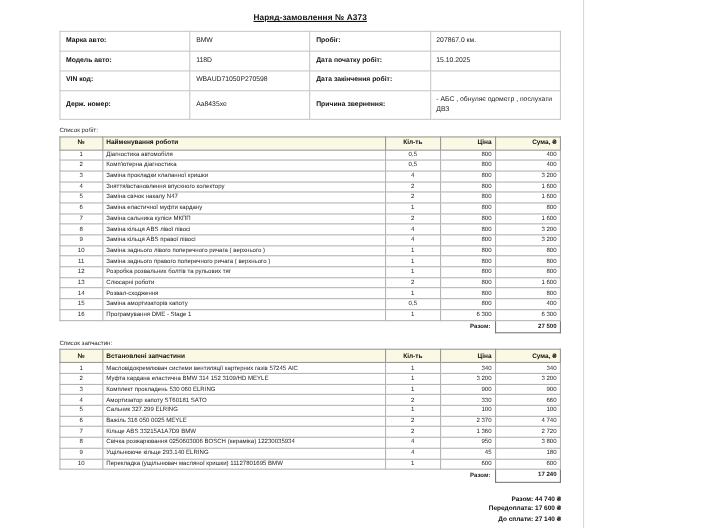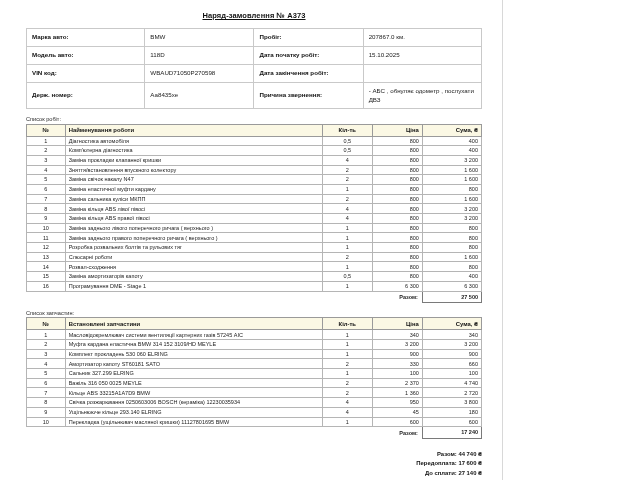--- a/index.html
+++ b/index.html
@@ -12,20 +12,21 @@
     font-family: "Liberation Sans", sans-serif;
     color: #1a1a1a;
     overflow: hidden;
   }
   .page {
     width: 508px;
     height: 480px;
     position: relative;
     padding: 0 12px;
     background: #fff;
+    margin-left: 28px;
   }
   
   .edge-strip {
     position: absolute;
     top: 0; right: 0;
     width: 6px; height: 480px;
     background: #ffffff;
     border-left: 1px solid #d8d8d8;
   }
 

